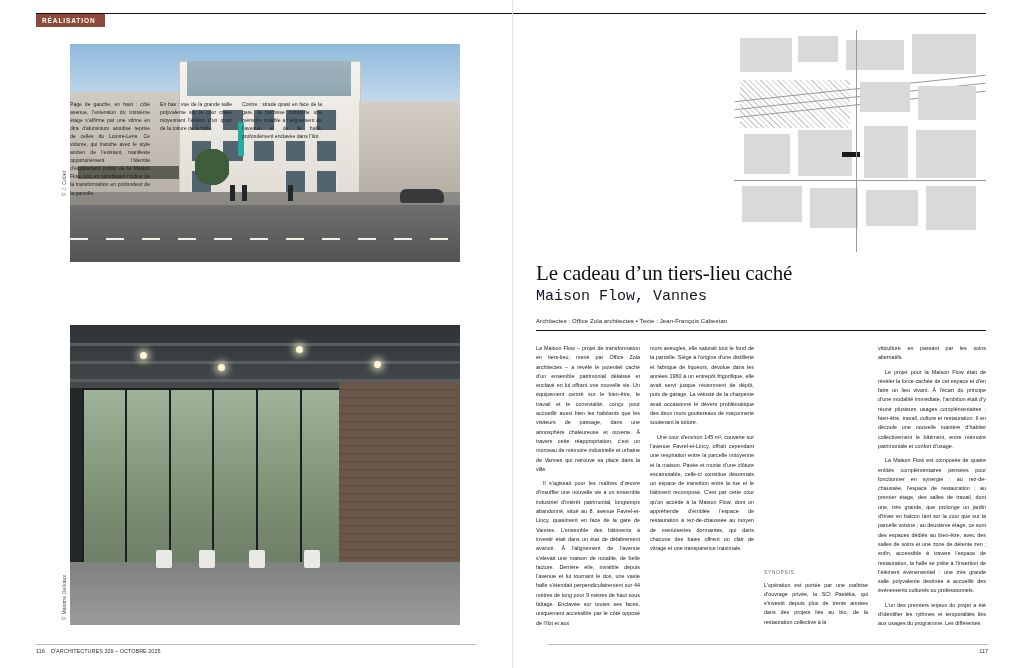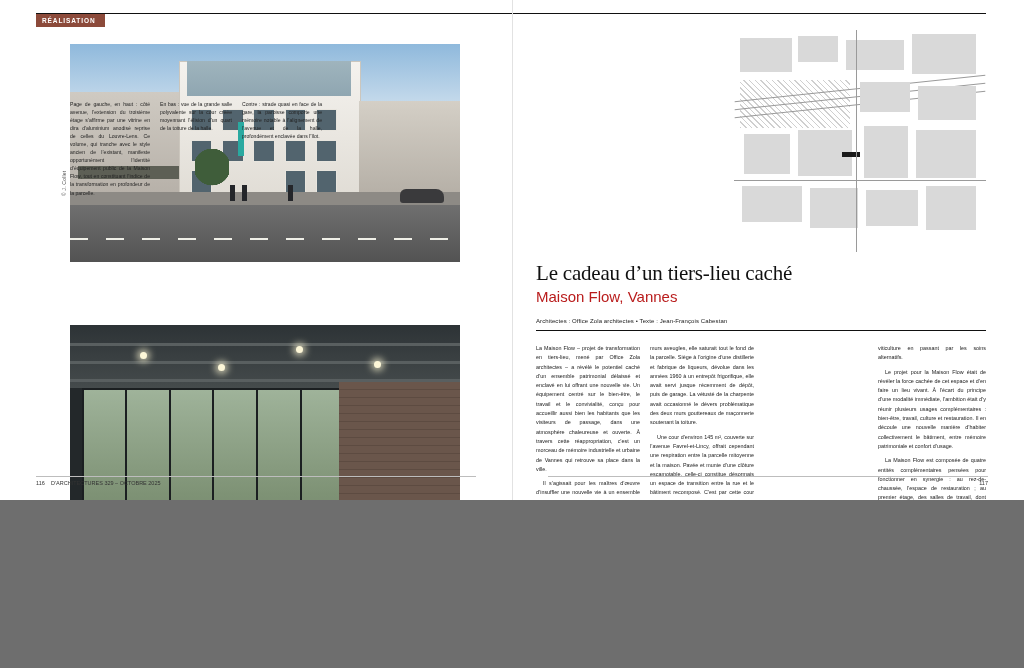--- a/index.html
+++ b/index.html
@@ -3,21 +3,21 @@
 <meta charset="utf-8">
 <style>
   html, body {
     margin: 0;
     padding: 0;
     background: #6e6e6e;
   }
   .page {
     position: relative;
     width: 1024px;
-    height: 500px;
+    height: 668px;
     background: #ffffff;
     overflow: hidden;
     font-family: "Liberation Serif", serif;
     color: #1a1a1a;
   }
   
   .rubric {
     position: absolute;
     left: 36px;
     top: 14px;
@@ -224,23 +224,23 @@
     font-size: 21px;
     line-height: 1.12;
     letter-spacing: -0.2px;
     color: #111;
   }
   .subhead {
     position: absolute;
     left: 536px;
     top: 288px;
     width: 450px;
-    font-family: Liberation Sans, sans-serif;
+    font-family: Liberation Mono, monospace;
     font-size: 15px;
-    color: #b91c1c;
+    color: #0f172a;
   }
   .credits {
     position: absolute;
     left: 536px;
     top: 318px;
     width: 450px;
     font-family: "Liberation Sans", sans-serif;
     font-size: 6px;
     color: #1a1a1a;
     letter-spacing: .1px;

